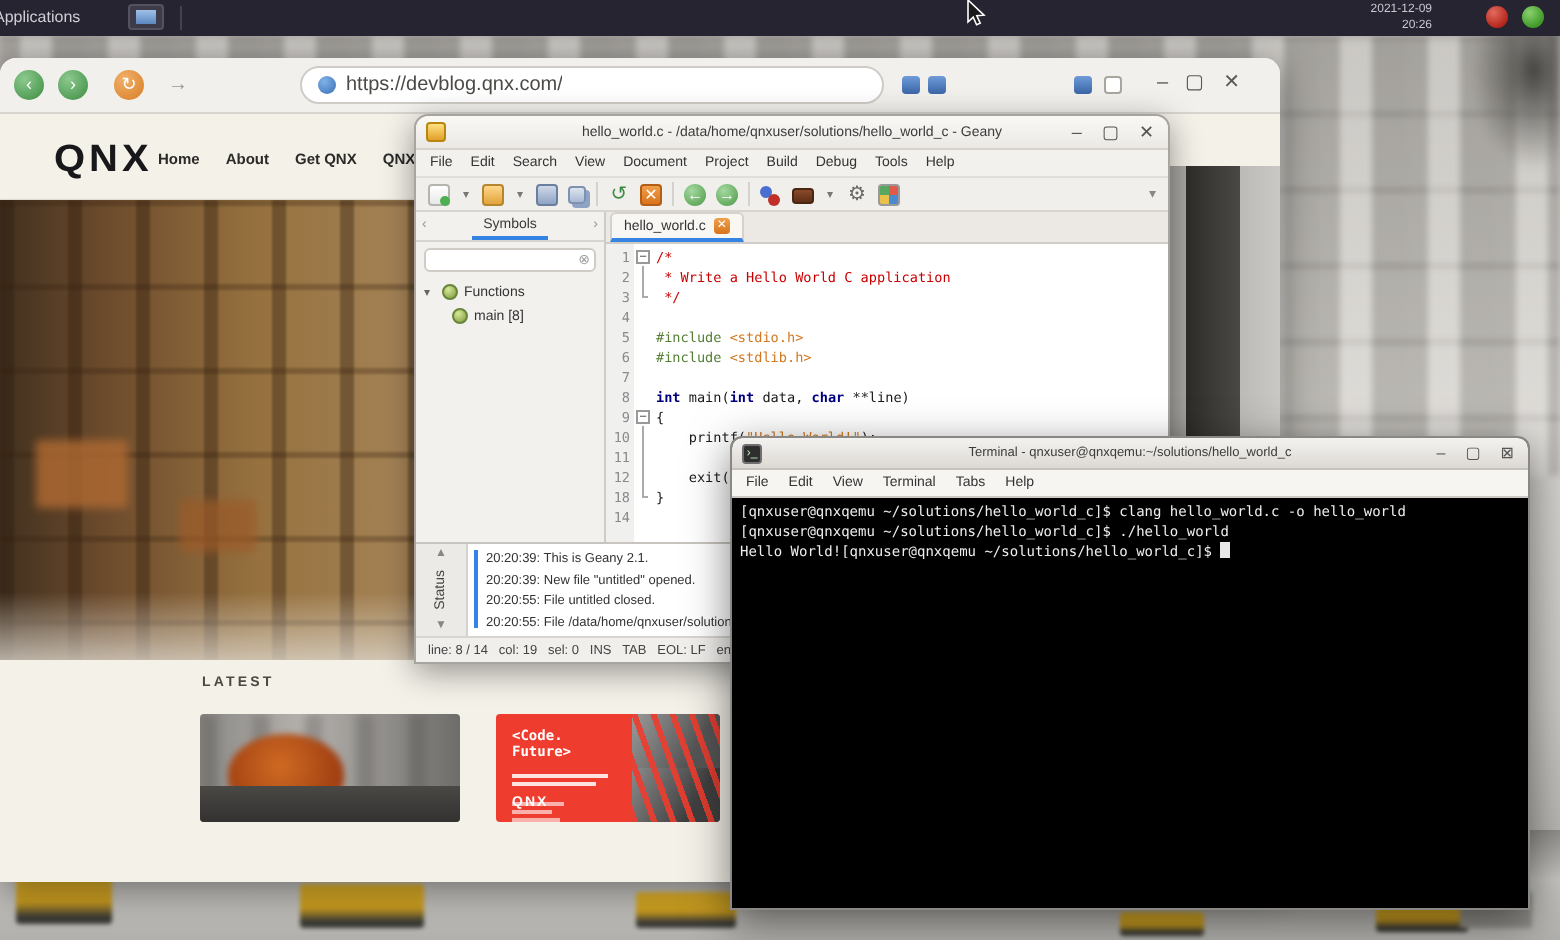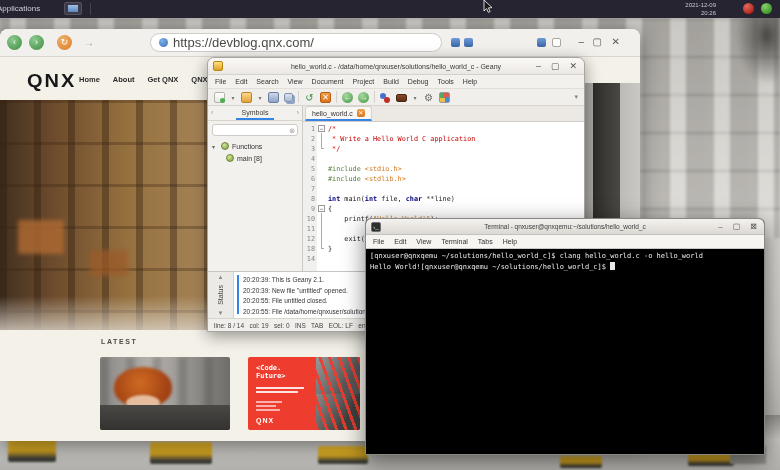--- a/index.html
+++ b/index.html
@@ -32,21 +32,21 @@
   
   .browser { position:absolute; left:0; top:29px; width:640px; height:412px; background:#f4f1e9; border-radius:8px 8px 0 0; box-shadow:0 4px 18px rgba(0,0,0,.45); z-index:5; }
   .b-toolbar { position:absolute; left:0; top:0; width:100%; height:28px; background:#f2f0ec; border-bottom:1px solid #d8d5d0; border-radius:8px 8px 0 0; }
   .nav-circle { position:absolute; top:6px; width:15px; height:15px; border-radius:50%; color:#fff; font-size:9px; line-height:15px; text-align:center; }
   .nc-back { left:7px; background:radial-gradient(circle at 35% 30%, #8cc98e, #3d8c41); }
   .nc-fwd { left:29px; background:radial-gradient(circle at 35% 30%, #8cc98e, #3d8c41); }
   .nc-reload { left:57px; background:radial-gradient(circle at 35% 30%, #f0b06a, #d97d24); }
   .nc-home { position:absolute; left:84px; top:8px; color:#9a978f; font-size:10px; line-height:12px; }
   .urlbar { position:absolute; left:150px; top:4px; width:292px; height:19px; background:#fff; border:1px solid #cfccc7; border-radius:10px; display:flex; align-items:center; gap:5px; padding:0 8px; }
   .globe { width:9px; height:9px; border-radius:50%; background:radial-gradient(circle at 35% 30%, #7fb2e8, #3a6fb5); flex:0 0 auto; }
-  .url-text { font-size:13px; color:#4c4a45; white-space:nowrap; overflow:hidden; }
+  .url-text { font-size:10px; color:#4c4a45; white-space:nowrap; overflow:hidden; }
   .b-ic { position:absolute; top:9px; width:9px; height:9px; border-radius:2px; }
   .b-ic.blue { background:linear-gradient(#6f9bd8,#3a66a8); }
   .b-ic.gray { background:#fff; border:1px solid #a9a6a0; }
   .b-winctl { position:absolute; top:6px; font-size:10px; color:#5c5a55; line-height:14px; }
 
   .b-content { position:absolute; left:0; top:28px; right:0; bottom:0; background:#f4f1e9; overflow:hidden; border-radius:0; }
   .qnx-logo { position:absolute; left:27px; top:12px; font-size:20px; font-weight:bold; letter-spacing:2px; color:#18181a; transform:scaleY(.95); }
   .site-nav { position:absolute; left:79px; top:18px; display:flex; gap:13px; }
   .site-nav span { font-size:7.5px; font-weight:bold; color:#2a2a28; white-space:nowrap; }
   .hero { position:absolute; left:0; top:43px; width:640px; height:230px;
@@ -54,21 +54,21 @@
   .hero-strips { position:absolute; inset:0;
     background:repeating-linear-gradient(90deg, rgba(45,28,14,.38) 0 7px, rgba(0,0,0,0) 7px 34px);
     -webkit-mask-image:linear-gradient(90deg,#000 0%,#000 55%,rgba(0,0,0,0) 85%); mask-image:linear-gradient(90deg,#000 0%,#000 55%,rgba(0,0,0,0) 85%); filter:blur(.5px); }
   .hero-beams { position:absolute; inset:0; background:repeating-linear-gradient(180deg, rgba(55,33,16,.30) 0 3px, rgba(0,0,0,0) 3px 42px); filter:blur(.5px); }
   .hero-box1 { position:absolute; left:18px; top:120px; width:46px; height:34px; background:#b06a32; border-radius:2px; filter:blur(2px); opacity:.8; }
   .hero-box2 { position:absolute; left:90px; top:150px; width:38px; height:26px; background:#9c5a28; border-radius:2px; filter:blur(2.5px); opacity:.7; }
   .hero-floorlight { position:absolute; left:0; right:0; bottom:0; height:34px; background:linear-gradient(rgba(224,219,209,0),rgba(224,219,209,.75)); }
   .hero-right { position:absolute; left:585px; top:26px; width:55px; height:248px; background:linear-gradient(90deg,#a5a39f,#cac8c4); }
   .hero-pillar { position:absolute; left:8px; top:0; width:27px; height:168px; background:linear-gradient(90deg,#2f2d29,#4a4844); }
   .latest-heading { position:absolute; left:101px; top:281px; font-size:7px; font-weight:bold; letter-spacing:1.6px; color:#4a4a44; }
-  .card { position:absolute; top:300px; height:73px; border-radius:2px; overflow:hidden; }
+  .card { position:absolute; top:300px; height:54px; border-radius:2px; overflow:hidden; }
   .card-photo { left:100px; width:130px; background:linear-gradient(90deg,#8a8885,#b5b2ae 40%,#6f6d6a); }
   .cp-bg { position:absolute; inset:0; background:repeating-linear-gradient(90deg, rgba(60,58,55,.25) 0 9px, rgba(0,0,0,0) 9px 26px); filter:blur(2px); }
   .cp-desk { position:absolute; left:0; right:0; bottom:0; height:34%; background:linear-gradient(#4a4845,#343230); }
   .cp-hair { position:absolute; left:14px; top:10px; width:58px; height:40px; border-radius:50% 50% 45% 45%; background:radial-gradient(circle at 45% 40%, #cf6a22, #a03f12 75%); filter:blur(1.5px); }
   .cp-face { position:absolute; left:26px; top:38px; width:34px; height:16px; border-radius:50%; background:#e5bd9e; filter:blur(1px); }
   .card-red { left:248px; width:112px; }
   .cf-text { position:absolute; left:8px; top:7px; font-family:"DejaVu Sans Mono",monospace; font-size:7px; line-height:8px; color:#fff; font-weight:bold; }
   .cf-bars { position:absolute; left:8px; top:30px; }
   .cf-bars i { display:block; height:2px; background:rgba(255,255,255,.85); margin-bottom:2px; }
   .cf-names { position:absolute; left:8px; top:44px; }
@@ -342,21 +342,21 @@
             <div class="fold-corner" style="top:126px;"></div>
           </div>
           <div class="codepane">
               <div class="code-line"><span class="tok-comment">/*</span></div>
               <div class="code-line"><span class="tok-comment"> * Write a Hello World C application</span></div>
               <div class="code-line"><span class="tok-comment"> */</span></div>
               <div class="code-line"></div>
               <div class="code-line"><span class="tok-preproc">#include </span><span class="tok-string">&lt;stdio.h&gt;</span></div>
               <div class="code-line"><span class="tok-preproc">#include </span><span class="tok-string">&lt;stdlib.h&gt;</span></div>
               <div class="code-line"></div>
-              <div class="code-line"><span class="tok-keyword">int</span><span class="tok-plain"> main(</span><span class="tok-keyword">int</span><span class="tok-plain"> file, </span><span class="tok-keyword">char</span><span class="tok-plain"> **line)</span></div>
+              <div class="code-line"><span class="tok-keyword">int</span><span class="tok-plain"> main(</span><span class="tok-keyword">int</span><span class="tok-plain"> data, </span><span class="tok-keyword">char</span><span class="tok-plain"> **line)</span></div>
               <div class="code-line"><span class="tok-plain">{</span></div>
               <div class="code-line"><span class="tok-plain">    printf(</span><span class="tok-string">"Hello World!"</span><span class="tok-plain">);</span></div>
               <div class="code-line"></div>
               <div class="code-line"><span class="tok-plain">    exit(</span><span class="tok-number">0</span><span class="tok-plain">);</span></div>
               <div class="code-line"><span class="tok-plain">}</span></div>
               <div class="code-line"></div>
             </div>
         </div>
       </div>
     </div>
@@ -389,20 +389,21 @@
     <div class="t-menubar">
       <span>File</span>
       <span>Edit</span>
       <span>View</span>
       <span>Terminal</span>
       <span>Tabs</span>
       <span>Help</span>
     </div>
     <div class="t-content">
         <div class="t-line">[qnxuser@qnxqemu ~/solutions/hello_world_c]$ clang hello_world.c -o hello_world</div>
+        <div class="t-line">[qnxuser@qnxqemu ~/solutions/hello_world_c]$ ./hello_world</div>
         <div class="t-line">Hello World![qnxuser@qnxqemu ~/solutions/hello_world_c]$ <span class="t-cursor"></span></div>
       </div>
   </div>
 
   <div class="taskbar">
     <span class="tb-apps">Applications</span>
     <span class="tb-winicon">
         <i></i>
       </span>
     <span class="tb-sep"></span>

